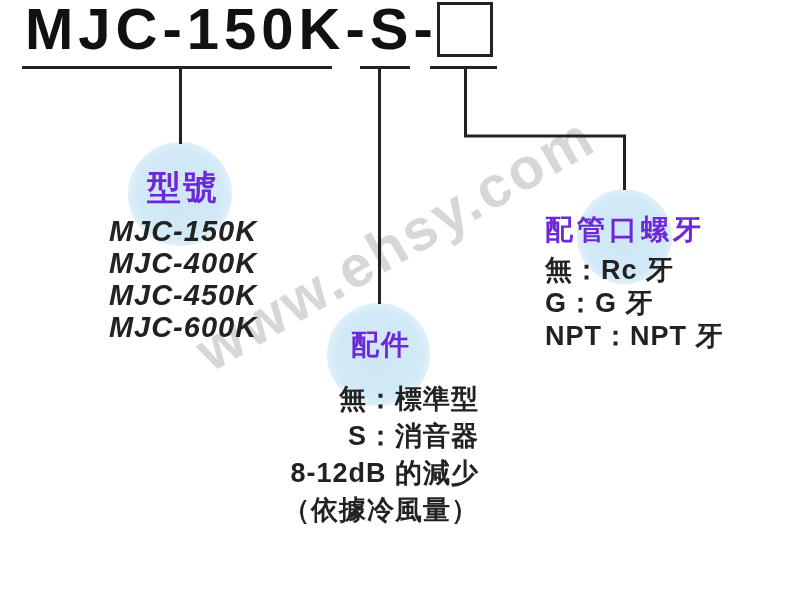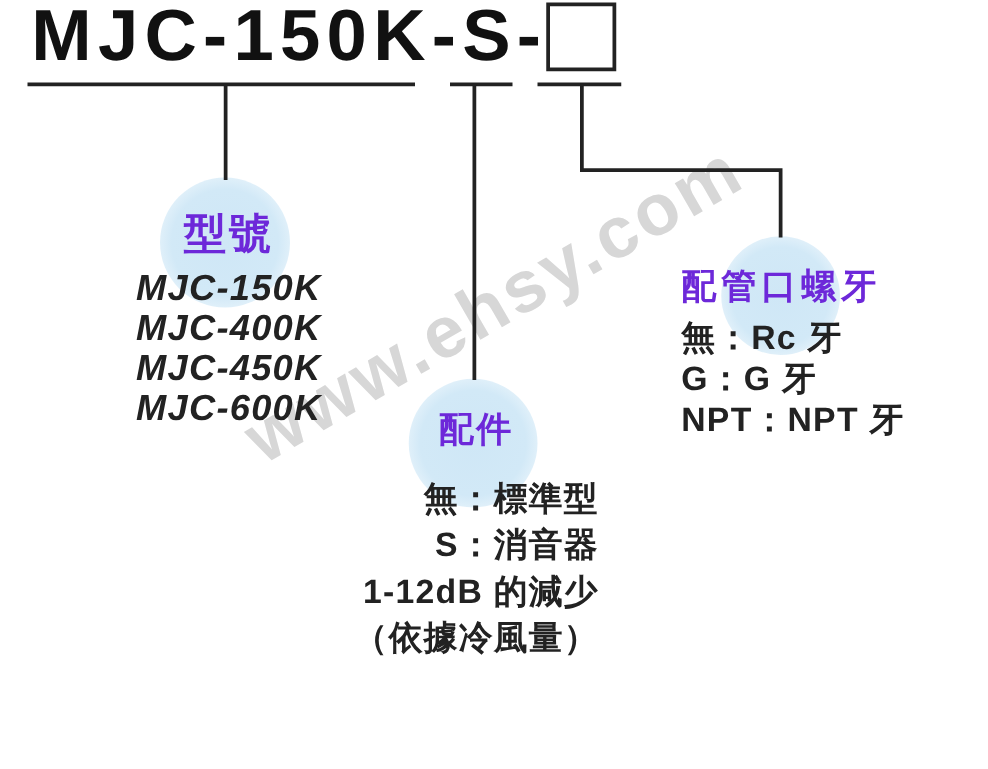--- a/index.html
+++ b/index.html
@@ -149,21 +149,21 @@
       <div class="branch-item">MJC-450K</div>
       <div class="branch-item">MJC-600K</div>
     </div>
   </div>
 
   <div class="branch branch-accessory">
     <div class="branch-label">配件</div>
     <div class="branch-items">
       <div class="branch-item">無：標準型</div>
       <div class="branch-item">S：消音器</div>
-      <div class="branch-item">1-12dB 的減少</div>
+      <div class="branch-item">8-12dB 的減少</div>
       <div class="branch-item">（依據冷風量）</div>
     </div>
   </div>
 
   <div class="branch branch-thread">
     <div class="branch-label">配管口螺牙</div>
     <div class="branch-items">
       <div class="branch-item">無：Rc 牙</div>
       <div class="branch-item">G：G 牙</div>
       <div class="branch-item">NPT：NPT 牙</div>

